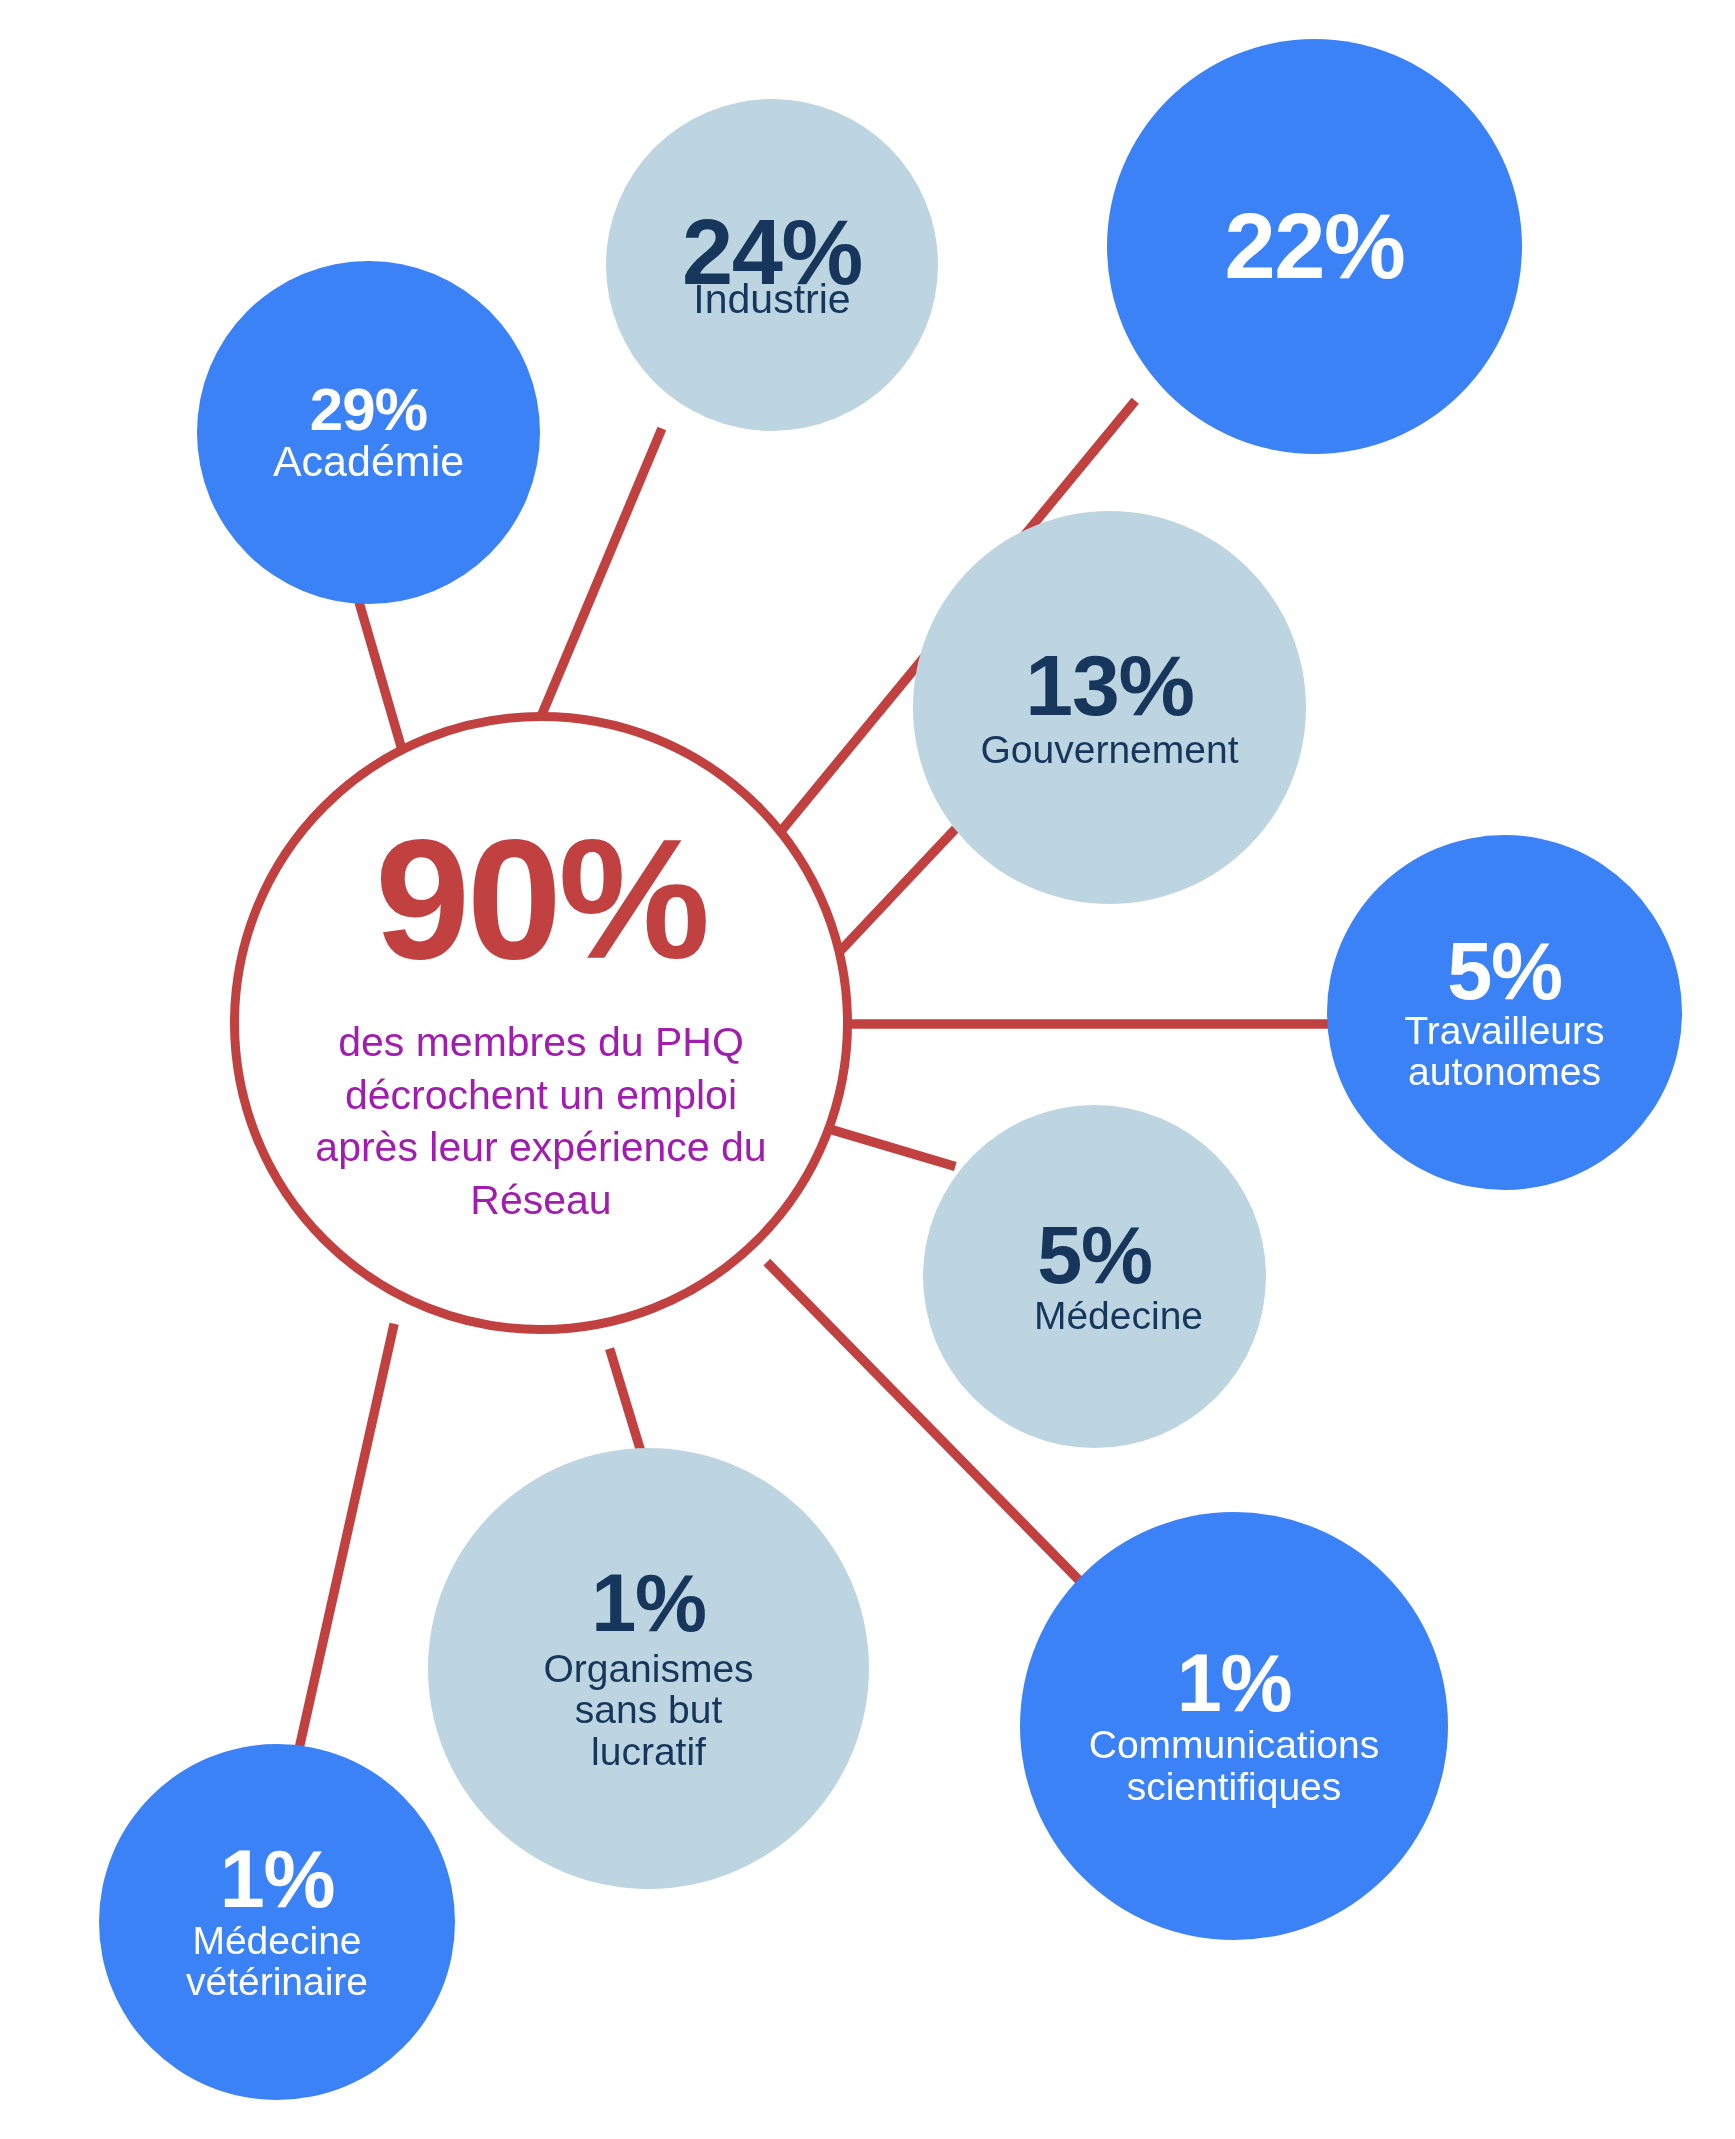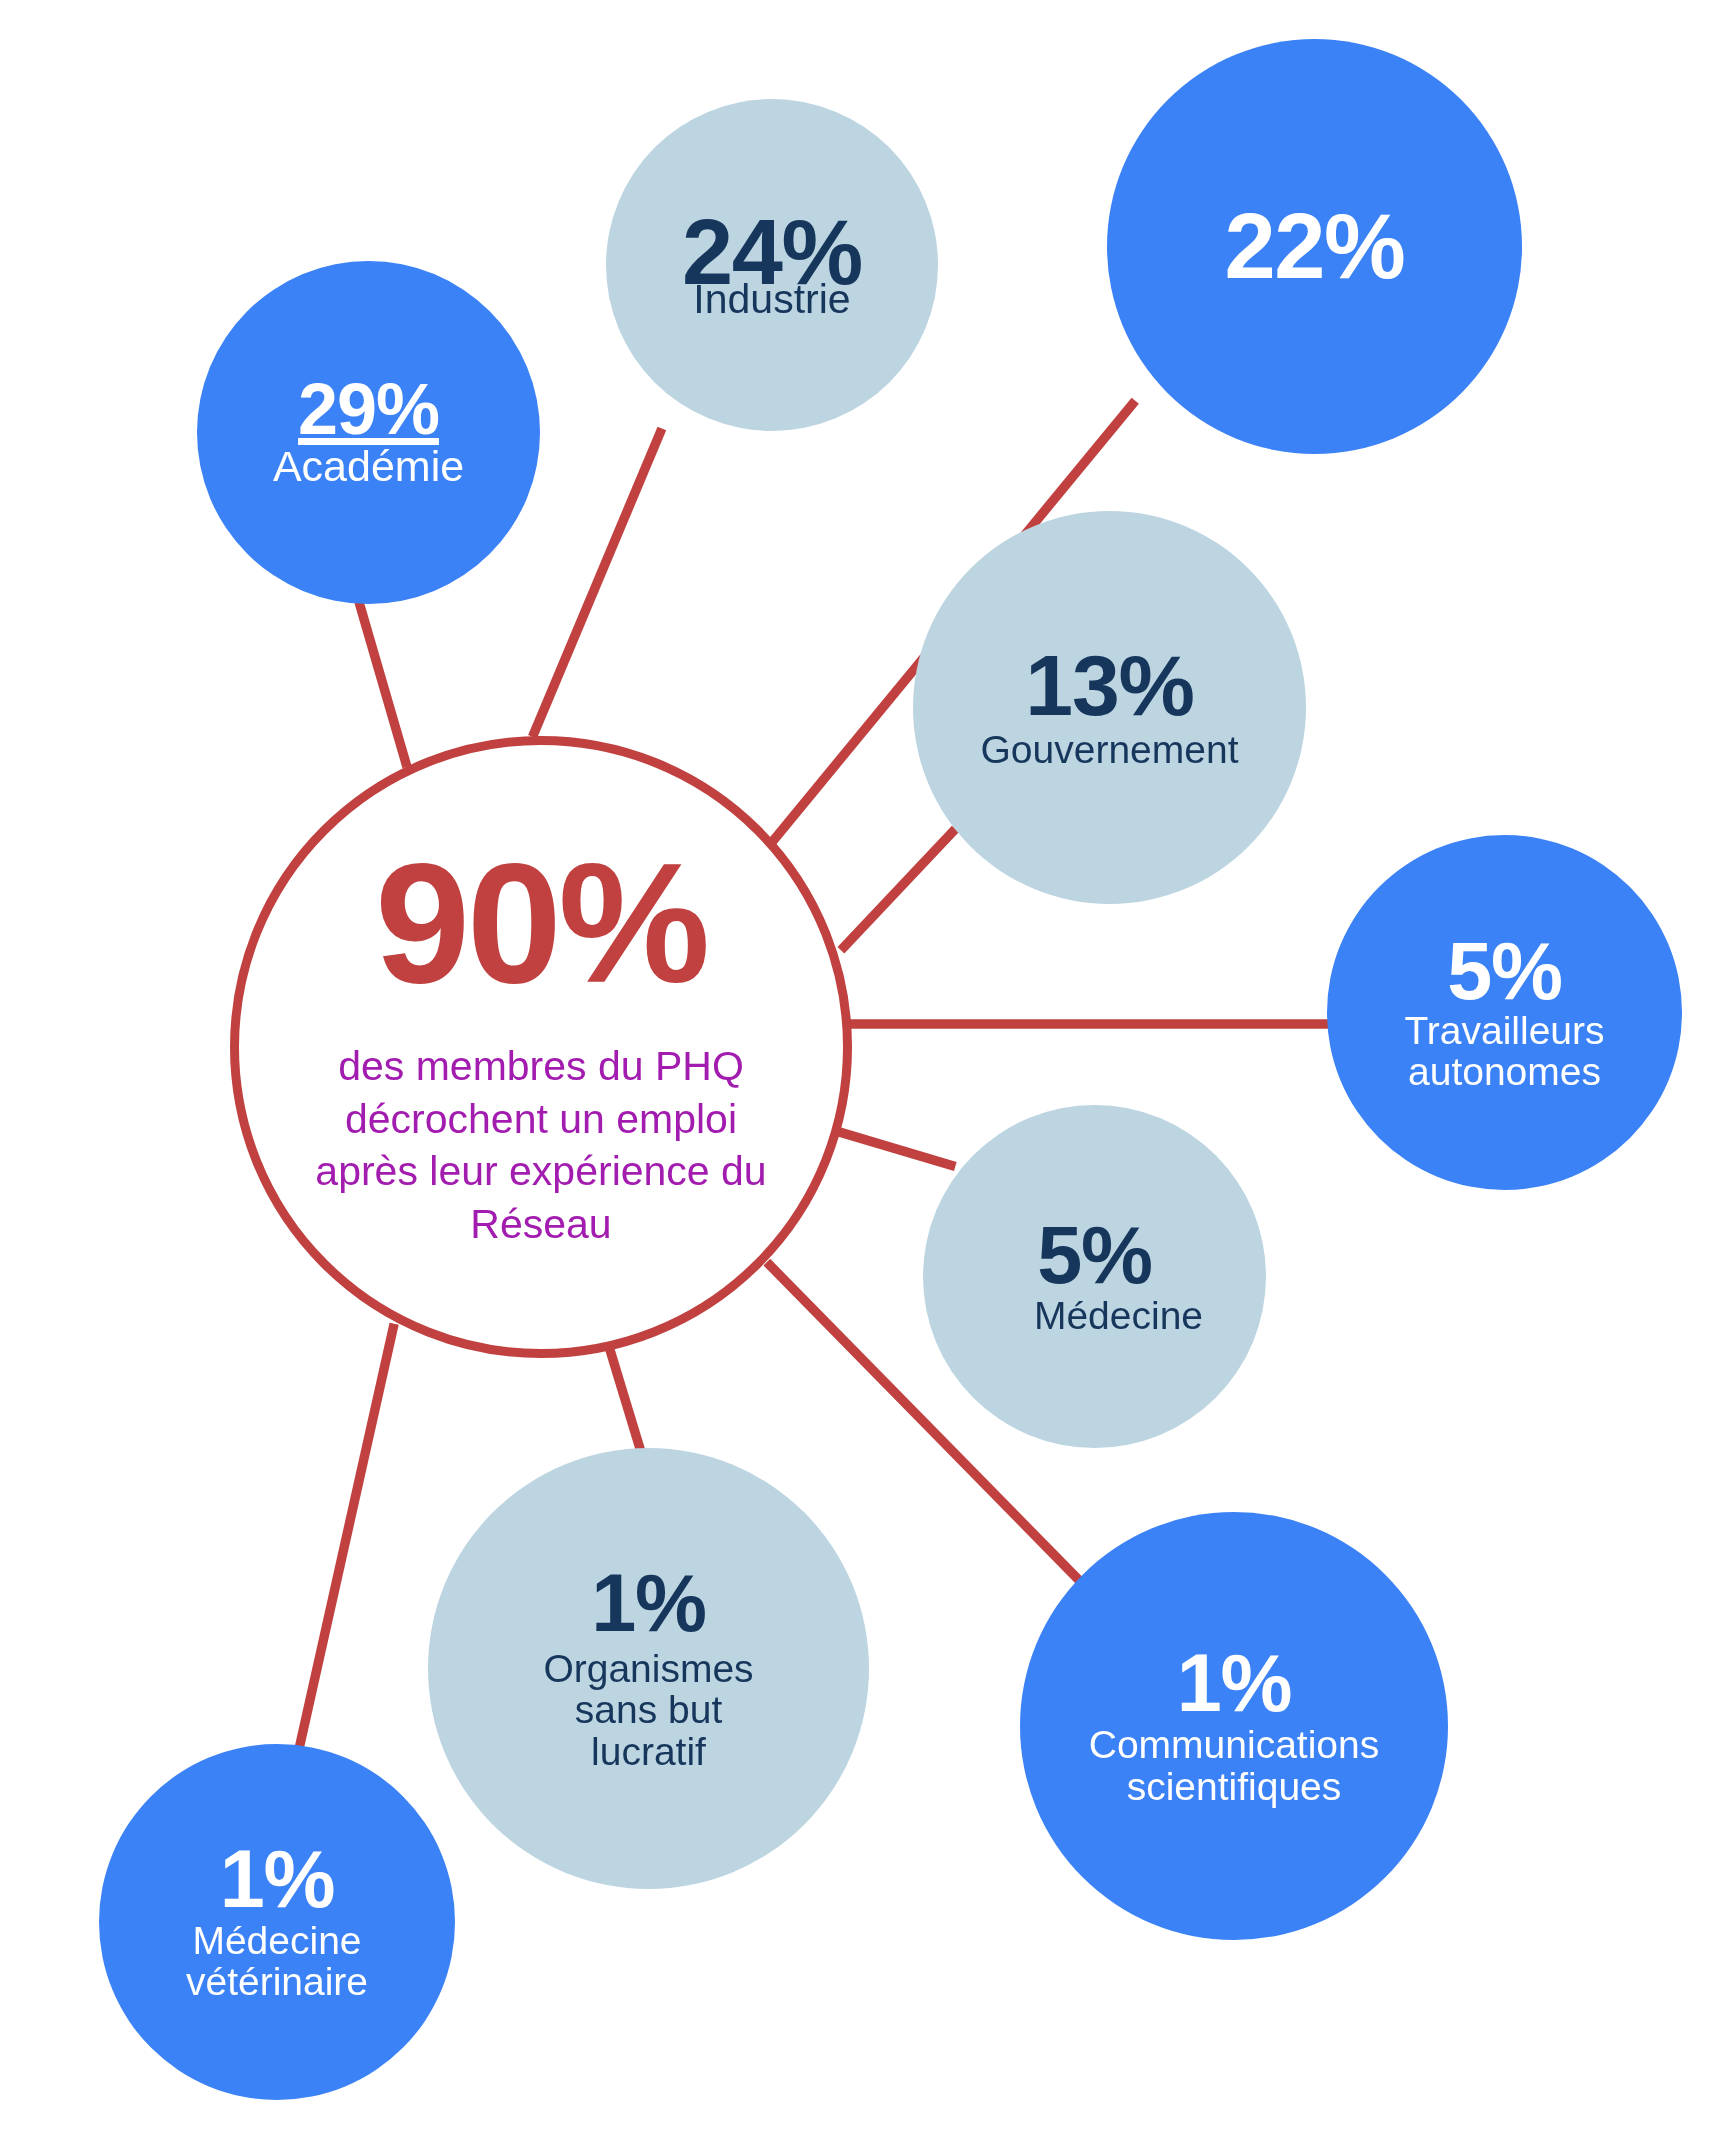--- a/index.html
+++ b/index.html
@@ -87,21 +87,21 @@
     font-weight: 400;
     font-size: 41px;
     line-height: 1.28;
     display: block;
     margin-top: 11px;
     width: 480px;
   }
 
   
   #node-academie      { left: 197px;  top: 261px;  width: 343px;  height: 343px; }
-  #node-academie .pct { font-size: 72px; text-decoration: underline; }
+  #node-academie .pct { font-size: 60px; }
   #node-academie .lbl { font-size: 43px; margin-top: 0.9px; }
 
   #node-industrie      { left: 606px; top: 99px;  width: 332px;  height: 332px; }
   #node-industrie .pct { font-size: 92px; }
   #node-industrie .lbl { font-size: 41px; margin-top: -18px; }
 
   #node-enseignement      { left: 1107px; top: 39px;  width: 415px;  height: 415px; }
   #node-enseignement .pct { font-size: 92px; }
   #node-enseignement .lbl { font-size: 41px; margin-top: 0.9px; width: 394px; }
 
@@ -122,21 +122,21 @@
   #node-organismes .lbl { font-size: 39px; margin-top: 6px; width: 266px; }
 
   #node-communications      { left: 1020px; top: 1512px; width: 428px; height: 428px; }
   #node-communications .pct { font-size: 81px; }
   #node-communications .lbl { font-size: 39px; margin-top: 2.6px; width: 411px; }
 
   #node-veterinaire      { left: 99px;  top: 1744px; width: 356px;  height: 356px; }
   #node-veterinaire .pct { font-size: 81px; }
   #node-veterinaire .lbl { font-size: 39px; margin-top: 1.7px; width: 338px; }
 
-  #hub { left: 230px; top: 736px; width: 622px; height: 622px; gap: 28px; }
+  #hub { left: 230px; top: 712px; width: 622px; height: 622px; gap: 28px; }
 </style>
 </head>
 <body>
 
 <div id="stage">
 
   <svg id="connector-layer" viewBox="0 0 4050 4995" width="1735" height="2140" xmlns="http://www.w3.org/2000/svg">
     <g fill="none" stroke="#C0413F" stroke-width="22" stroke-linecap="butt">
       <line x1="950" y1="1790" x2="838" y2="1405"></line>
       <line x1="1243" y1="1720" x2="1545" y2="1000"></line>

